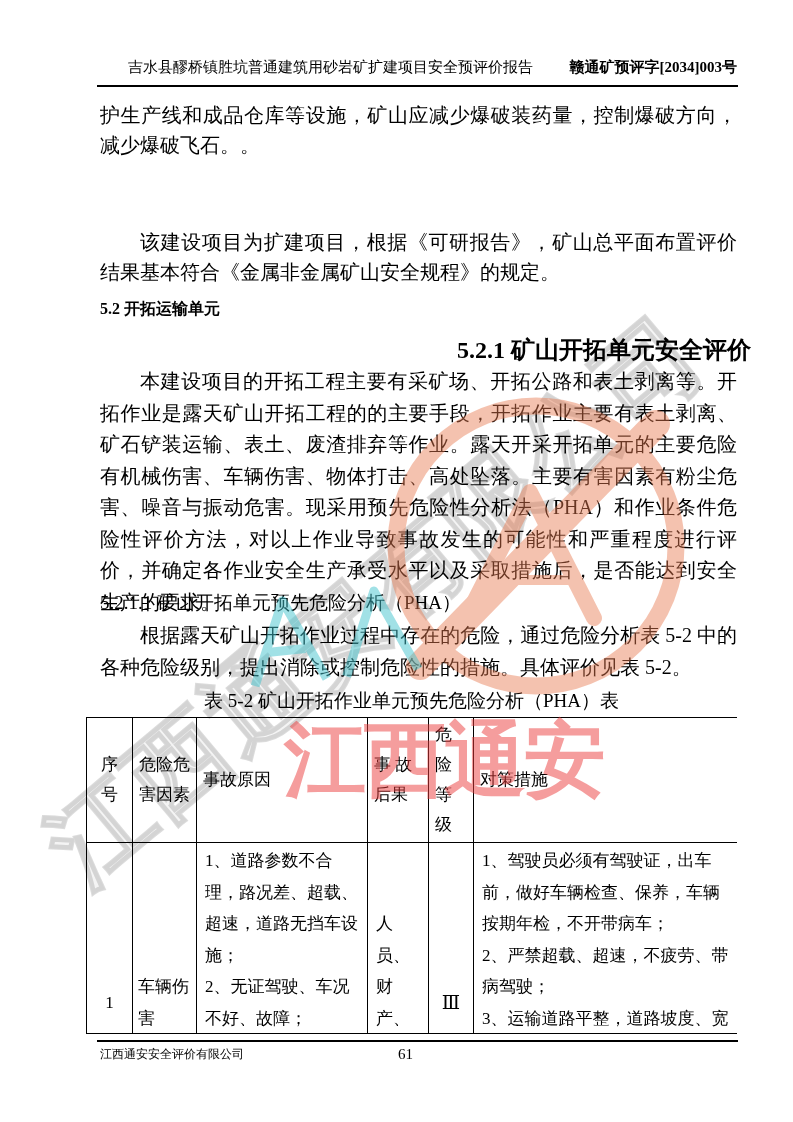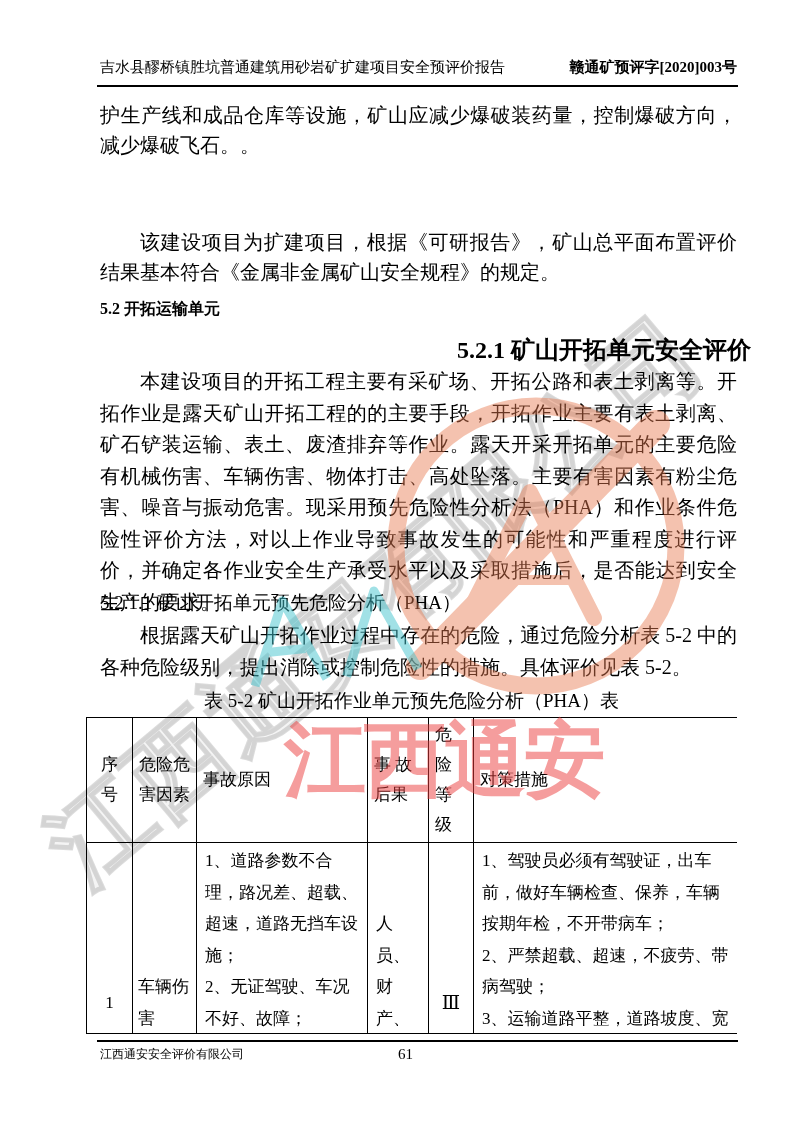--- a/index.html
+++ b/index.html
@@ -4,21 +4,21 @@
 <style>
   html,body { margin:0; padding:0; background:#e8e8e8; }
   #page {
     position:relative; width:793px; height:1122px; margin:0 auto;
     background:#ffffff; overflow:hidden;
     font-family:"Liberation Serif","DejaVu Serif",serif; color:#000;
   }
   .abs { position:absolute; }
   
   .hdr { top:58px; left:100px; width:637px; display:flex; justify-content:space-between; align-items:flex-end; font-size:15px; }
-  .hdr .title { font-weight:500; letter-spacing:0; }
+  .hdr .title { font-weight:500; letter-spacing:0;margin-left:28px; }
   .hdr .docno { font-weight:700; }
   .rule { left:97px; width:641px; height:2px; background:#000; }
   .hdr-rule { top:85px; }
   
   .para { left:100px; width:637px; font-size:20px; line-height:30px; text-align:justify; }
   .indent { text-indent:2em; }
   .lh32 { line-height:31.5px; }
   .h1 { left:100px; width:637px; font-size:16px; font-weight:700; }
   .h2 { left:114px; width:637px; font-size:24px; font-weight:700;text-align:right; }
   .h3 { left:100px; width:637px; font-size:19px; font-weight:500; }
@@ -56,21 +56,21 @@
 </style>
 </head>
 <body>
 
 <div id="page">
 
   <div class="abs wm-diagonal">江西通安有限公司</div>
 
   <div class="abs hdr txt">
     <span class="title">吉水县醪桥镇胜坑普通建筑用砂岩矿扩建项目安全预评价报告</span>
-    <span class="docno">赣通矿预评字[2020]003号</span>
+    <span class="docno">赣通矿预评字[2034]003号</span>
   </div>
   <div class="abs rule hdr-rule"></div>
 
   <div class="abs para txt" style="top:100px;">护生产线和成品仓库等设施，矿山应减少爆破装药量，控制爆破方向，减少爆破飞石。。</div>
   <div class="abs para indent txt" style="top:227px;">该建设项目为扩建项目，根据《可研报告》，矿山总平面布置评价结果基本符合《金属非金属矿山安全规程》的规定。</div>
 
   <div class="abs h1 txt" style="top:299px;">5.2 开拓运输单元</div>
   <div class="abs h2 txt" style="top:334px;">5.2.1 矿山开拓单元安全评价</div>
 
   <div class="abs para indent lh32 txt" style="top:366px;">本建设项目的开拓工程主要有采矿场、开拓公路和表土剥离等。开拓作业是露天矿山开拓工程的的主要手段，开拓作业主要有表土剥离、矿石铲装运输、表土、废渣排弃等作业。露天开采开拓单元的主要危险有机械伤害、车辆伤害、物体打击、高处坠落。主要有害因素有粉尘危害、噪音与振动危害。现采用预先危险性分析法（PHA）和作业条件危险性评价方法，对以上作业导致事故发生的可能性和严重程度进行评价，并确定各作业安全生产承受水平以及采取措施后，是否能达到安全生产的要求。</div>

